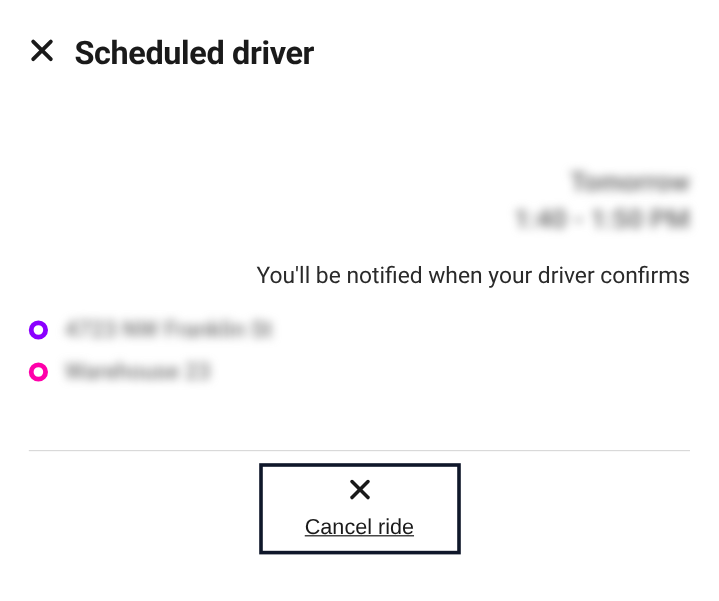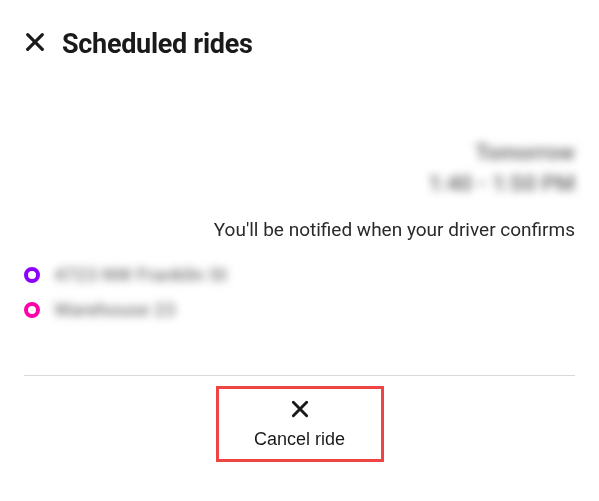--- a/index.html
+++ b/index.html
@@ -95,24 +95,25 @@
       padding-top: 10px;
     }
     .cancel-button {
       display: flex;
       flex-direction: column;
       align-items: center;
       justify-content: center;
       gap: 6px;
       width: 168px;
       height: 76px;
-      border: 3px solid #ef4444;
+      border: 3px solid #0f172a;
       background: transparent;
       cursor: pointer;
       color: #1a1a1a;
+      text-decoration: underline;
     }
     .cancel-button .x-icon {
       font-size: 24px;
       font-weight: 700;
       line-height: 1;
     }
     .cancel-button .label {
       font-size: 18px;
       font-weight: 400;
     }
@@ -122,21 +123,21 @@
 
 <div class="page">
 
   <div class="header">
     <span class="close-x">
       <svg width="22" height="22" viewBox="0 0 24 24" fill="none" stroke="currentColor" stroke-width="3.5" stroke-linecap="round">
         <line x1="4" y1="4" x2="20" y2="20"></line>
         <line x1="20" y1="4" x2="4" y2="20"></line>
       </svg>
     </span>
-    <h1 class="title">Scheduled rides</h1>
+    <h1 class="title">Scheduled driver</h1>
   </div>
 
   <div class="ride-card">
     <div class="date-line">Tomorrow</div>
     <div class="time-line">1:40 - 1:50 PM</div>
     <div class="status-line">You'll be notified when your driver confirms</div>
 
     <div class="stop-row">
       <span class="stop-dot pickup"></span>
       <span class="stop-text">4723 NW Franklin St</span>

